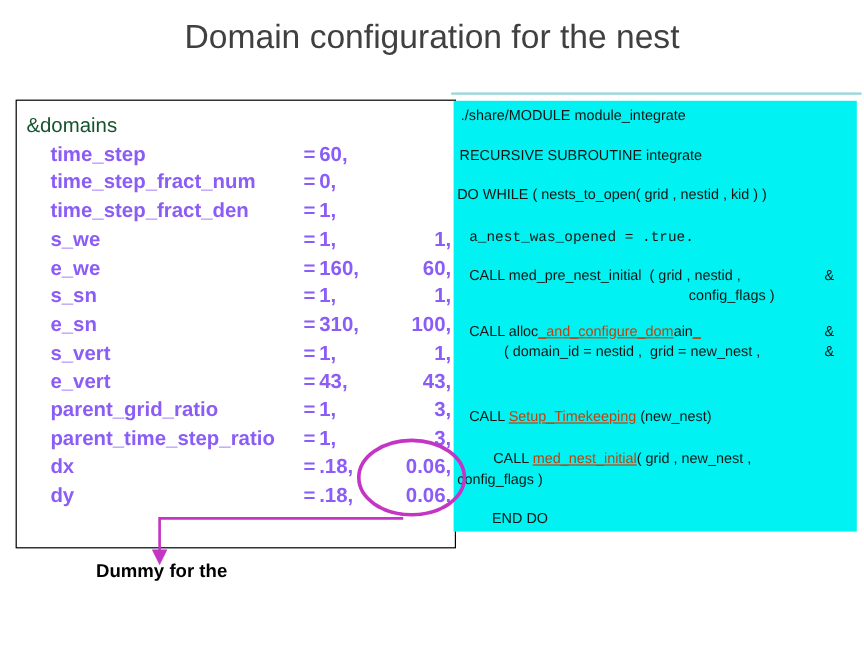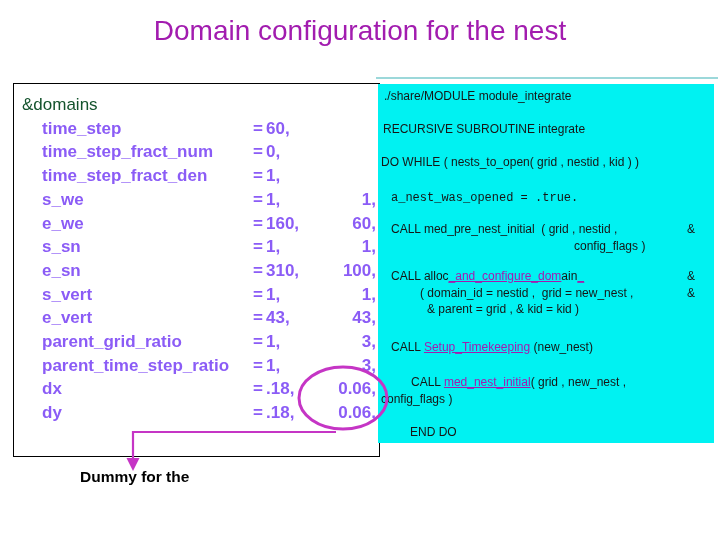--- a/index.html
+++ b/index.html
@@ -5,21 +5,21 @@
   html, body { margin:0; padding:0; }
   body {
     width:720px; height:540px;
     background:#ffffff;
     font-family:"Liberation Sans", sans-serif;
     position:relative;
     overflow:hidden;
   }
   .slide-title {
     position:absolute; top:15px; left:0; width:720px;
-    text-align:center; font-size:28px; color:#a21caf;
+    text-align:center; font-size:28px; color:#404040;
     letter-spacing:0px;
   }
   
   .nbox {
     position:absolute; left:13px; top:83px;
     width:357px; height:363px;
     border:1px solid #000;
     padding:9px 0 0 8px;
     box-sizing:content-box;
     overflow:hidden;
@@ -33,21 +33,21 @@
 
   
   .codebox {
     position:absolute; left:378px; top:84px;
     width:336px; height:359px;
     background:#00f2f2;
     font-size:12px; color:#161616;
   }
   .cl { position:absolute; white-space:pre; line-height:13px; }
   .amp { position:absolute; left:309px; }
-  .clink { color:#a21caf; text-decoration:underline; cursor:pointer; }
+  .clink { color:#c2410c; text-decoration:underline; cursor:pointer; }
 
   .thin-line {
     position:absolute; left:376px; top:77px; width:342px; height:2px;
     background:#9cd8da;
   }
 
   .callout-text {
     position:absolute; left:80px; top:467px;
     font-weight:bold; font-size:15.5px; line-height:20px; color:#000;
   }
@@ -112,21 +112,20 @@
   <div class="cl" style="top:108px; left:13px;font-family:Liberation Mono, monospace;">a_nest_was_opened = .true.</div>
 
   <div class="cl" style="top:139px; left:13px;">CALL med_pre_nest_initial  ( grid , nestid ,</div>
   <div class="cl amp" style="top:139px;">&amp;</div>
   <div class="cl" style="top:156px; left:196px;">config_flags )</div>
 
   <div class="cl" style="top:186px; left:13px;"><span>CALL alloc</span><span class="clink">_and_configure_dom</span><span>ain</span><span class="clink">_</span></div>
   <div class="cl amp" style="top:186px;">&amp;</div>
   <div class="cl" style="top:203px; left:42px;">( domain_id = nestid ,  grid = new_nest ,</div>
   <div class="cl amp" style="top:203px;">&amp;</div>
-  <div class="cl" style="top:219px; left:49px;">&amp; parent = grid , &amp; kid = kid )</div>
 
   <div class="cl" style="top:257px; left:13px;"><span>CALL </span><span class="clink">Setup_Timekeeping</span><span> (new_nest)</span></div>
 
   <div class="cl" style="top:292px; left:13px;margin-left:20px;"><span>CALL </span><span class="clink">med_nest_initial</span><span>( grid , new_nest ,</span></div>
   <div class="cl" style="top:309px; left:3px;">config_flags )</div>
 
   <div class="cl" style="top:342px; left:8px;margin-left:24px;">END DO</div>
 </div>
 
 <div class="callout-text">

